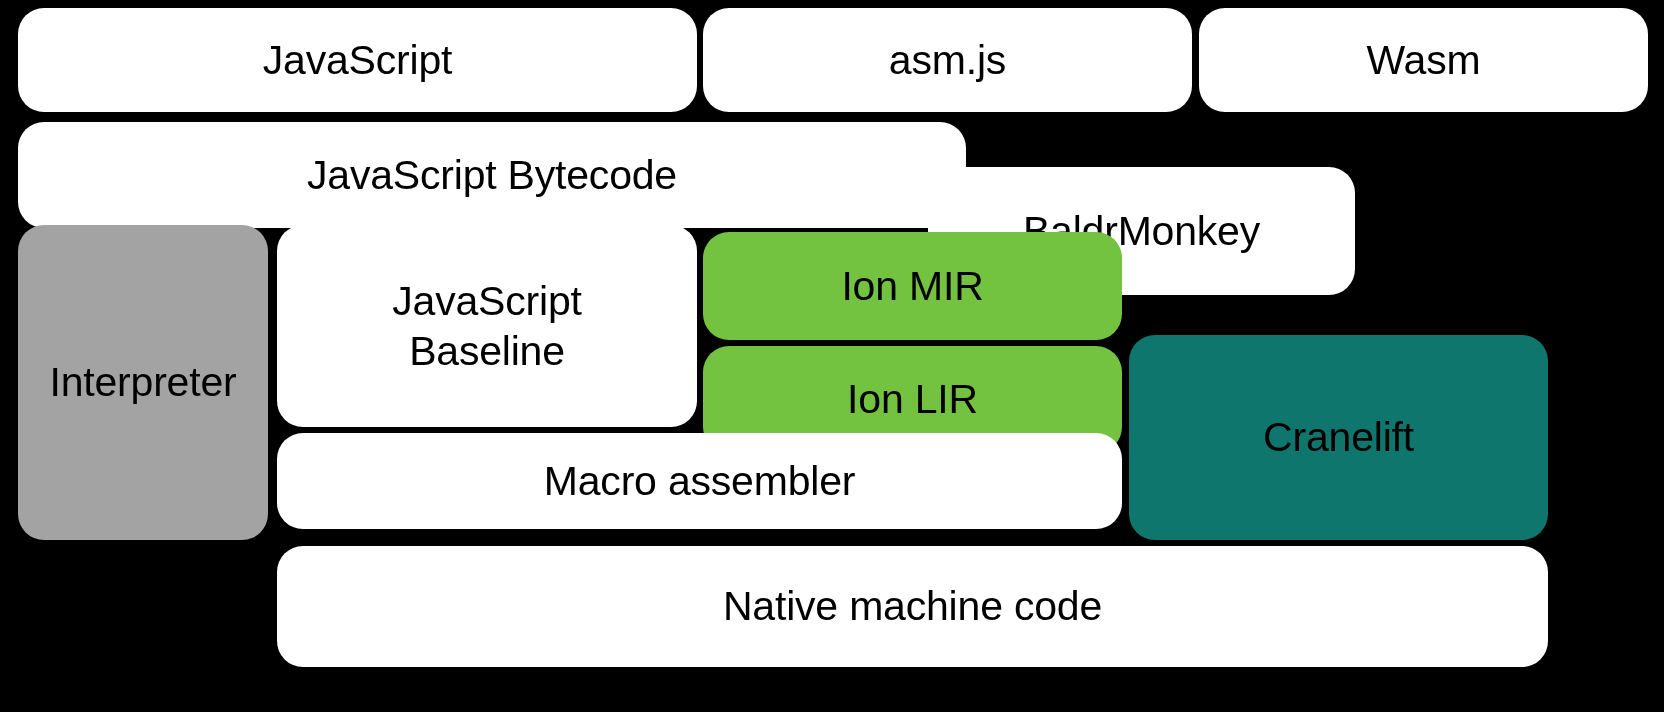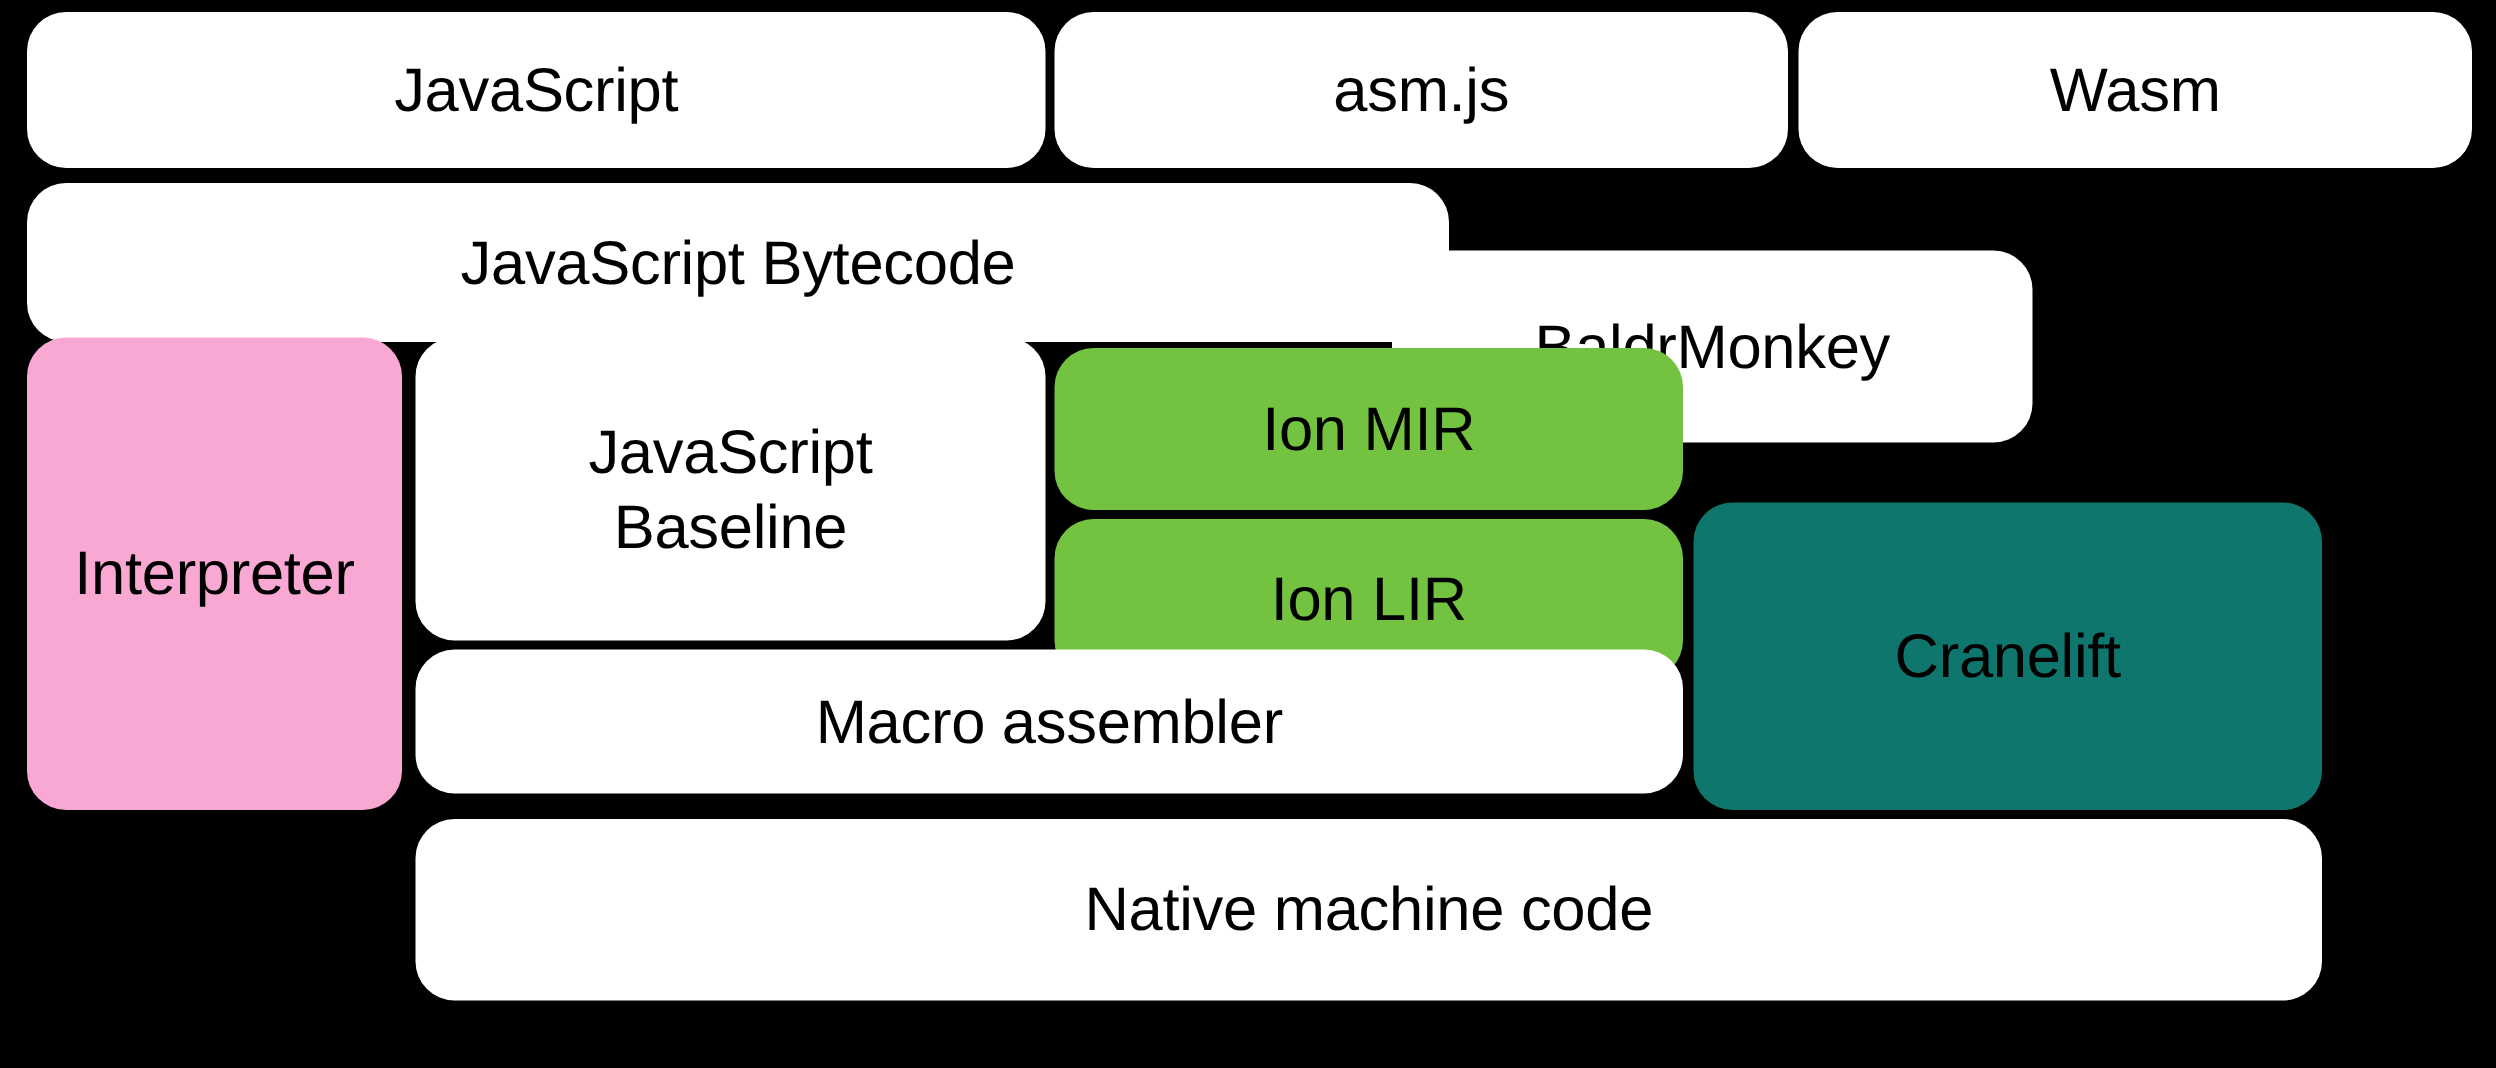--- a/index.html
+++ b/index.html
@@ -25,21 +25,21 @@
     text-align: center;
     color: #000000;
     font-size: 41px;
     line-height: 1.22;
     font-weight: 400;
     letter-spacing: -0.2px;
     white-space: pre-line;
     user-select: none;
   }
   .fill-white  { background: #ffffff; }
-  .fill-grey   { background: #f9a8d4; justify-content: center; }
+  .fill-grey   { background: #a3a3a3; justify-content: center; }
   .fill-green  { background: #73c341; }
   .fill-pink   { background: #0f766e; }
 </style>
 </head>
 <body>
 
 <div id="stage">
     <div class="node fill-white" style="left: 18px; top: 8px; width: 679px; height: 104px;"><span>JavaScript</span></div>
     <div class="node fill-white" style="left: 703px; top: 8px; width: 489px; height: 104px; text-align: right;"><span>asm.js</span></div>
     <div class="node fill-white" style="left: 1199px; top: 8px; width: 449px; height: 104px;"><span>Wasm</span></div>

